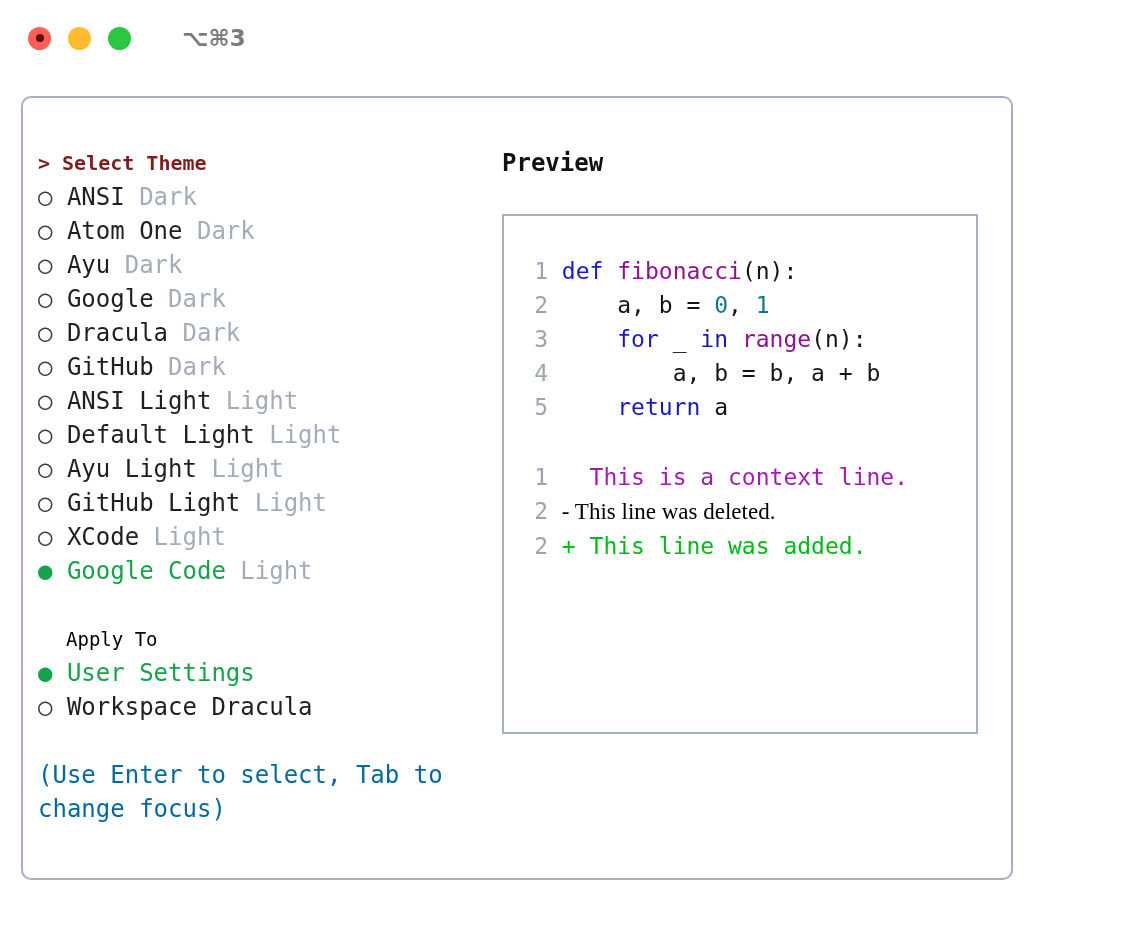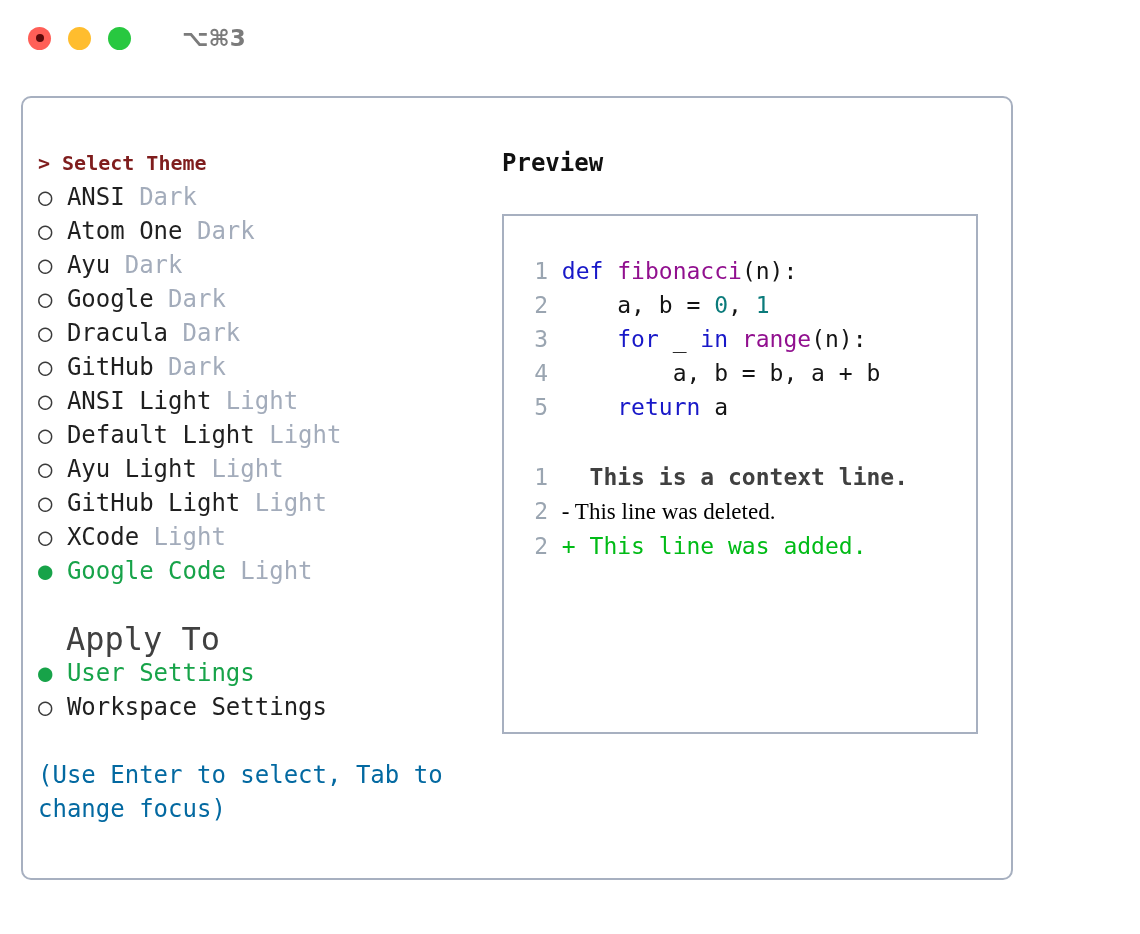--- a/index.html
+++ b/index.html
@@ -90,23 +90,23 @@
     color: #1f1f1f;
     white-space: pre;
   }
   .bullet-off { color: #3a3a3a; }
   .bullet-on  { color: #17a349; }
   .opt.selected .opt-name { color: #17a349; }
   .opt-name { color: #1f1f1f; }
   .opt-tag  { color: #a3acbb; }
 
   .section-label {
-    font-size: 32px;
-    line-height: 34px;
-    color: #404040;
+    font-size: 19px;
+    line-height: 34px;
+    color: #000000;
     white-space: pre;
     padding-left: 28px;
   }
   .spacer-row { height: 34px; }
 
   .hint {
     margin-top: 34px;
     font-size: 24px;
     line-height: 34px;
     color: #0369a1;
@@ -144,21 +144,21 @@
   .ln {
     display: inline-block;
     width: 34px;
     text-align: right;
     color: #9aa5b1;
   }
   .kw   { color: #1818c8; }
   .fn   { color: #91108f; }
   .num  { color: #0b7b7b; }
   .plain{ color: #141414; }
-  .ctx  { color: #404040; font-weight: bold; }
+  .ctx  { color: #a21caf; }
   .del  { color: #000000; font-family: Liberation Serif, serif; }
   .add  { color: #00bb16; }
   .gap  { height: 36px; }
 </style>
 </head>
 <body>
 
 <div class="page">
 
   <div class="titlebar">
@@ -190,21 +190,21 @@
             <div class="opt"><span class="bullet-off">○</span> <span class="opt-name">GitHub Light</span> <span class="opt-tag">Light</span></div>
             <div class="opt"><span class="bullet-off">○</span> <span class="opt-name">XCode</span> <span class="opt-tag">Light</span></div>
             <div class="opt selected"><span class="bullet-on">●</span> <span class="opt-name">Google Code</span> <span class="opt-tag">Light</span></div>
           </div>
 
         <div class="spacer-row"></div>
 
         <div class="section-label">Apply To</div>
         <div id="apply-list">
             <div class="opt selected"><span class="bullet-on">●</span> <span class="opt-name">User Settings</span></div>
-            <div class="opt"><span class="bullet-off">○</span> <span class="opt-name">Workspace Settings</span></div>
+            <div class="opt"><span class="bullet-off">○</span> <span class="opt-name">Workspace Dracula</span></div>
           </div>
 
         <div class="hint">(Use Enter to select, Tab to change focus)</div>
       </div>
 
       <div class="right-col">
         <div class="preview-title">Preview</div>
         <div class="preview-box">
           <div id="code-block">
               <div class="code-line"><span class="ln">1</span> <span class="kw">def </span><span class="fn">fibonacci</span><span class="plain">(n):</span></div>

